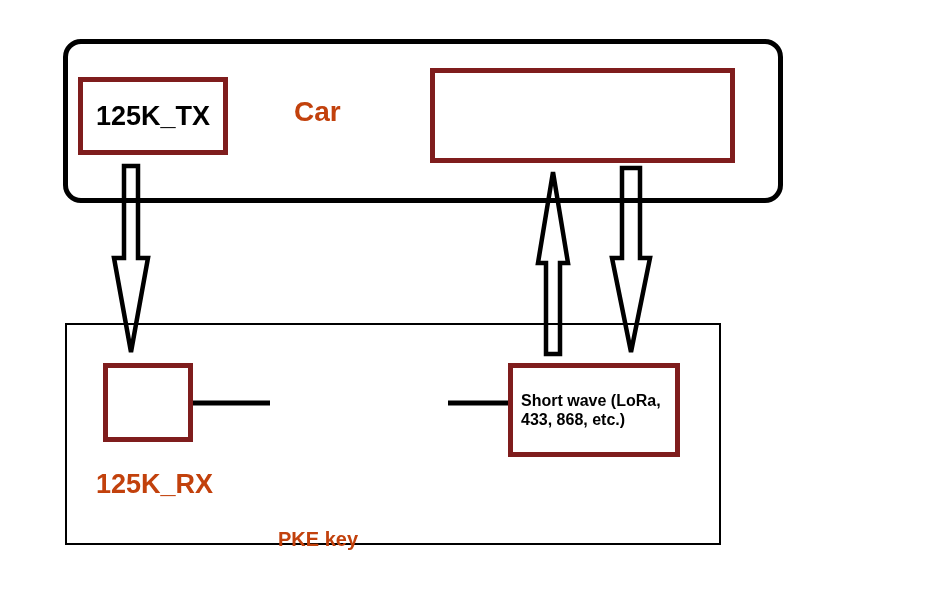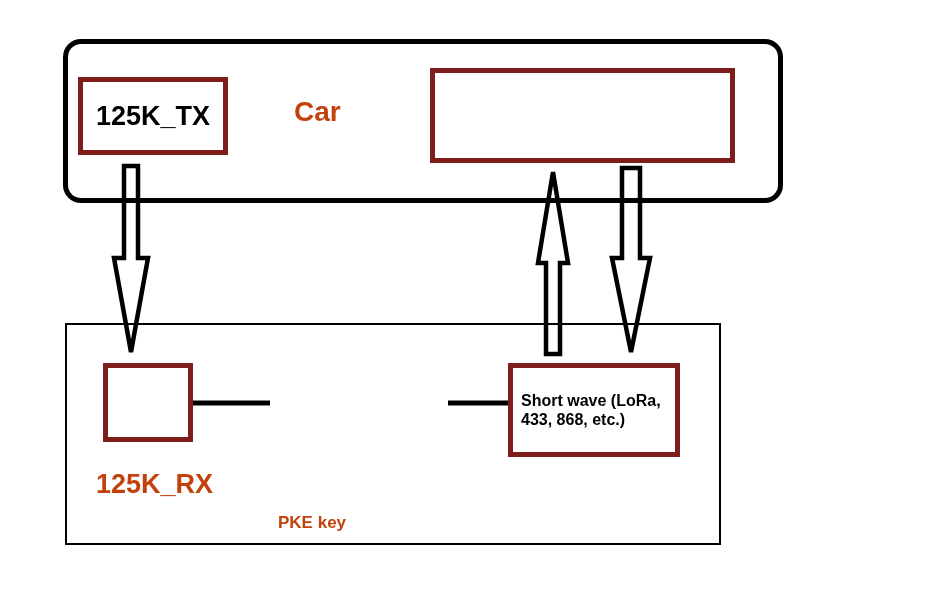--- a/index.html
+++ b/index.html
@@ -113,22 +113,22 @@
   }
   .rx-label {
     left: 96px;
     top: 453px;
     font-size: 27px;
     line-height: 30px;
     margin-top: 16px;
   }
   .pke-label {
     left: 278px;
-    top: 508px;
-    font-size: 17px;
+    top: 524px;
+    font-size: 20px;
     line-height: 30px;
   }
 </style>
 </head>
 <body>
 
 <div class="canvas">
 
   <svg class="arrow-layer" width="950" height="610" viewBox="0 0 950 610" xmlns="http://www.w3.org/2000/svg">
 

